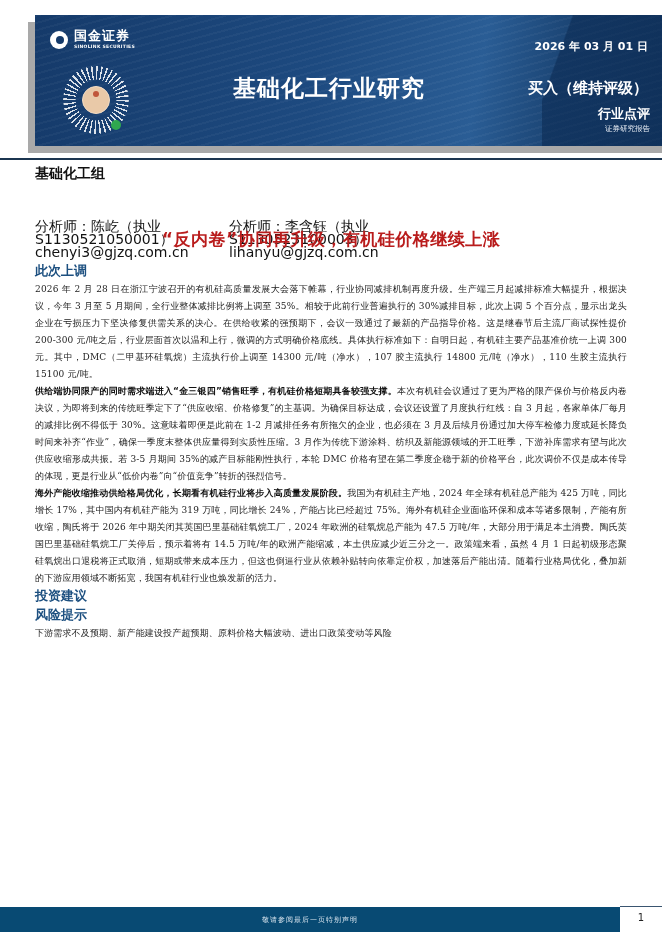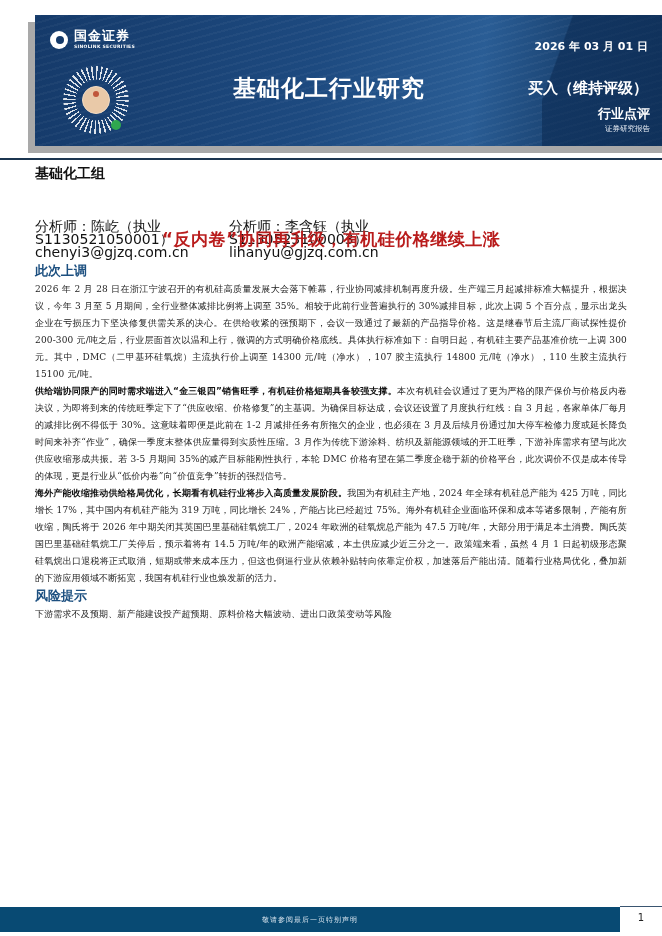--- a/index.html
+++ b/index.html
@@ -114,20 +114,21 @@
 <div class="content">
   <div class="section">
     <div class="section-h">此次上调</div>
     <p class="para"><span>2026 年 2 月 28 日在浙江宁波召开的有机硅高质量发展大会落下帷幕，行业协同减排机制再度升级。生产端三月起减排标准大幅提升，根据决议，今年 3 月至 5 月期间，全行业整体减排比例将上调至 35%。相较于此前行业普遍执行的 30%减排目标，此次上调 5 个百分点，显示出龙头企业在亏损压力下坚决修复供需关系的决心。在供给收紧的强预期下，会议一致通过了最新的产品指导价格。这是继春节后主流厂商试探性提价 200-300 元/吨之后，行业层面首次以温和上行，微调的方式明确价格底线。具体执行标准如下：自明日起，有机硅主要产品基准价统一上调 300 元。其中，DMC（二甲基环硅氧烷）主流执行价上调至 14300 元/吨（净水），107 胶主流执行 14800 元/吨（净水），110 生胶主流执行 15100 元/吨。</span></p>
   </div>
   <div class="section">
     <p class="para"><b>供给端协同限产的同时需求端进入“金三银四”销售旺季，有机硅价格短期具备较强支撑。</b><span>本次有机硅会议通过了更为严格的限产保价与价格反内卷决议，为即将到来的传统旺季定下了“供应收缩、价格修复”的主基调。为确保目标达成，会议还设置了月度执行红线：自 3 月起，各家单体厂每月的减排比例不得低于 30%。这意味着即便是此前在 1-2 月减排任务有所拖欠的企业，也必须在 3 月及后续月份通过加大停车检修力度或延长降负时间来补齐“作业”，确保一季度末整体供应量得到实质性压缩。3 月作为传统下游涂料、纺织及新能源领域的开工旺季，下游补库需求有望与此次供应收缩形成共振。若 3-5 月期间 35%的减产目标能刚性执行，本轮 DMC 价格有望在第二季度企稳于新的价格平台，此次调价不仅是成本传导的体现，更是行业从“低价内卷”向“价值竞争”转折的强烈信号。</span></p>
     <p class="para"><b>海外产能收缩推动供给格局优化，长期看有机硅行业将步入高质量发展阶段。</b><span>我国为有机硅主产地，2024 年全球有机硅总产能为 425 万吨，同比增长 17%，其中国内有机硅产能为 319 万吨，同比增长 24%，产能占比已经超过 75%。海外有机硅企业面临环保和成本等诸多限制，产能有所收缩，陶氏将于 2026 年中期关闭其英国巴里基础硅氧烷工厂，2024 年欧洲的硅氧烷总产能为 47.5 万吨/年，大部分用于满足本土消费。陶氏英国巴里基础硅氧烷工厂关停后，预示着将有 14.5 万吨/年的欧洲产能缩减，本土供应减少近三分之一。政策端来看，虽然 4 月 1 日起初级形态聚硅氧烷出口退税将正式取消，短期或带来成本压力，但这也倒逼行业从依赖补贴转向依靠定价权，加速落后产能出清。随着行业格局优化，叠加新的下游应用领域不断拓宽，我国有机硅行业也焕发新的活力。</span></p>
   </div>
   <div class="section">
+    <div class="section-h">投资建议</div>
   </div>
   <div class="section">
     <div class="section-h">风险提示</div>
     <p class="para"><span>下游需求不及预期、新产能建设投产超预期、原料价格大幅波动、进出口政策变动等风险</span></p>
   </div>
 </div>
 
 <div class="footer-bar">
   <span class="footer-text">敬请参阅最后一页特别声明</span>
 </div>

